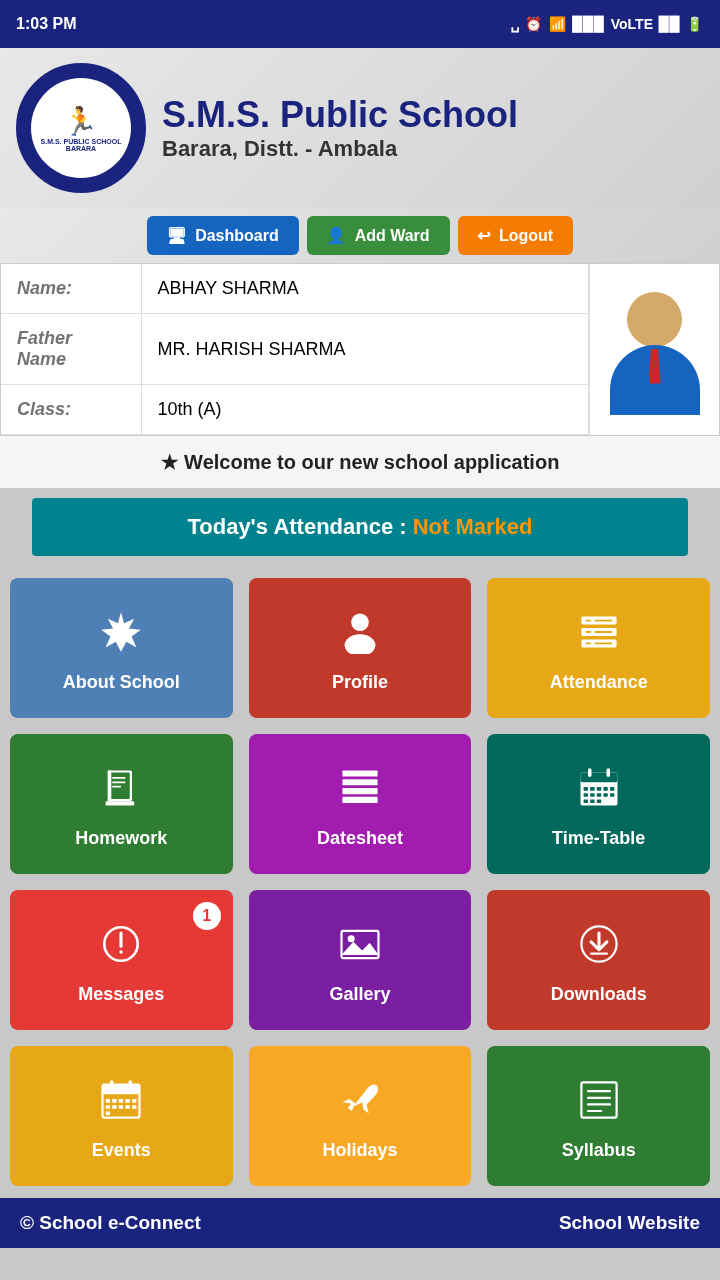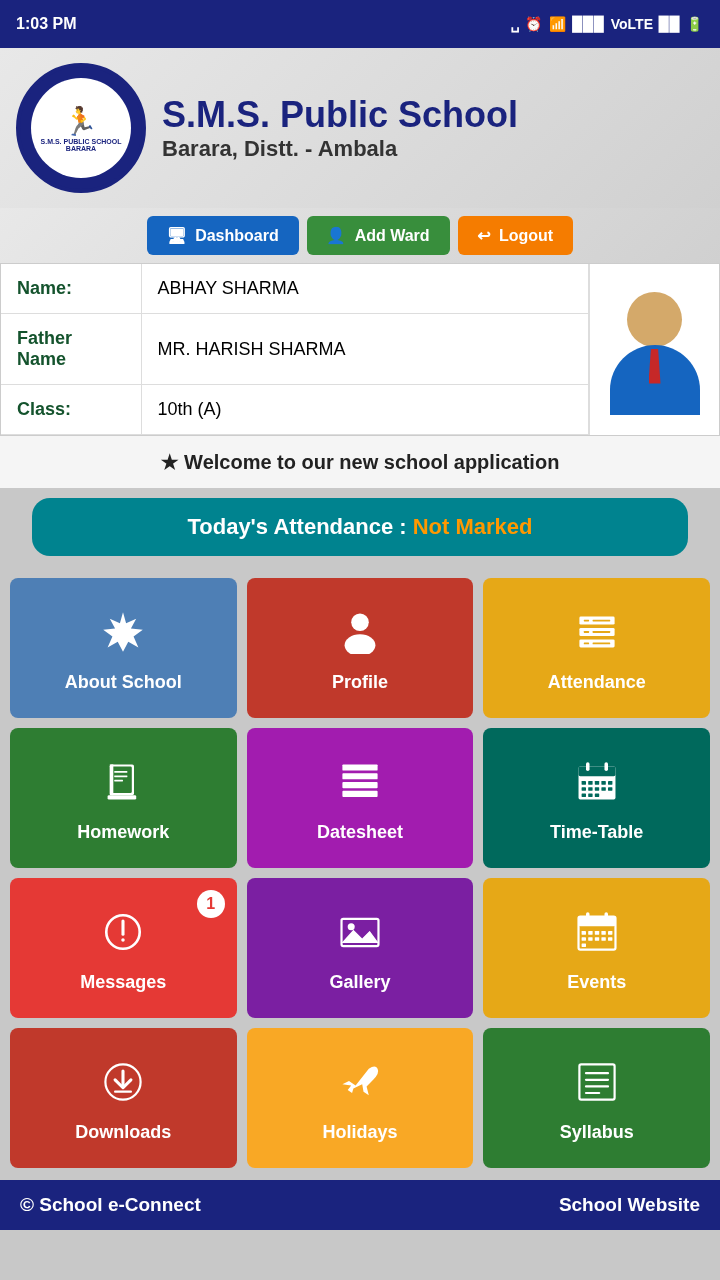--- a/index.html
+++ b/index.html
@@ -125,23 +125,24 @@
     }
     .profile-table td {
       padding: 14px 16px;
       font-size: 18px;
       border-bottom: 1px solid #ddd;
       border-right: 1px solid #ddd;
       vertical-align: middle;
     }
     .profile-table .label {
       font-weight: bold;
-      color: #14532d;
+      color: #737373;
       white-space: nowrap;
       width: 140px;
+      font-style: italic;
     }
     .profile-avatar {
       width: 130px;
       flex-shrink: 0;
       display: flex;
       align-items: center;
       justify-content: center;
       background: white;
       border-left: 1px solid #ddd;
     }
@@ -187,34 +188,34 @@
       font-weight: bold;
       color: #222;
     }
 
     
     .attendance-banner {
       background: #00838f;
       text-align: center;
       padding: 16px;
       margin: 0 16px;
-      border-radius: 18px;
+      border-radius: 4px;
     }
     .attendance-text {
       font-size: 22px;
       font-weight: bold;
       color: white;
     }
     .attendance-text .not-marked { color: #ff9800; }
 
     
     .menu-grid {
       display: grid;
       grid-template-columns: repeat(3, 1fr);
-      gap: 10px;
+      gap: 16px;
       padding: 12px 10px;
     }
     .menu-item {
       border-radius: 8px;
       display: flex;
       flex-direction: column;
       align-items: center;
       justify-content: center;
       padding: 20px 10px 14px;
       cursor: pointer;
@@ -480,20 +481,32 @@
       <svg class="icon-svg" viewBox="0 0 100 100">
         <rect x="8" y="20" width="84" height="62" rx="4" fill="none" stroke="white" stroke-width="5"></rect>
         <circle cx="30" cy="38" r="8" fill="white"></circle>
         <polygon points="8,75 35,45 55,65 72,48 92,75" fill="white"></polygon>
         <polygon points="55,65 72,48 92,75" fill="rgba(255,255,255,0.5)"></polygon>
       </svg>
     </div>
     <span class="menu-label">Gallery</span>
   </div>
 
+  <div class="menu-item item-downloads">
+    <div class="menu-icon">
+      <svg class="icon-svg" viewBox="0 0 100 100">
+        <circle cx="50" cy="50" r="40" fill="none" stroke="white" stroke-width="5"></circle>
+        <line x1="50" y1="25" x2="50" y2="60" stroke="white" stroke-width="7" stroke-linecap="round"></line>
+        <polyline points="32,45 50,63 68,45" fill="none" stroke="white" stroke-width="7" stroke-linecap="round" stroke-linejoin="round"></polyline>
+        <line x1="32" y1="72" x2="68" y2="72" stroke="white" stroke-width="5" stroke-linecap="round"></line>
+      </svg>
+    </div>
+    <span class="menu-label">Downloads</span>
+  </div>
+
   <div class="menu-item item-events">
     <div class="menu-icon">
       <svg class="icon-svg" viewBox="0 0 100 100">
         <rect x="8" y="15" width="84" height="75" rx="4" fill="none" stroke="white" stroke-width="5"></rect>
         <rect x="8" y="15" width="84" height="22" rx="4" fill="white"></rect>
         <rect x="25" y="5" width="8" height="20" rx="4" fill="white"></rect>
         <rect x="67" y="5" width="8" height="20" rx="4" fill="white"></rect>
         <rect x="15" y="48" width="10" height="8" rx="1" fill="white"></rect>
         <rect x="30" y="48" width="10" height="8" rx="1" fill="white"></rect>
         <rect x="45" y="48" width="10" height="8" rx="1" fill="white"></rect>
@@ -503,32 +516,20 @@
         <rect x="30" y="62" width="10" height="8" rx="1" fill="white"></rect>
         <rect x="45" y="62" width="10" height="8" rx="1" fill="white"></rect>
         <rect x="60" y="62" width="10" height="8" rx="1" fill="white"></rect>
         <rect x="75" y="62" width="10" height="8" rx="1" fill="white"></rect>
         <rect x="15" y="76" width="10" height="8" rx="1" fill="white"></rect>
       </svg>
     </div>
     <span class="menu-label">Events</span>
   </div>
 
-  <div class="menu-item item-downloads">
-    <div class="menu-icon">
-      <svg class="icon-svg" viewBox="0 0 100 100">
-        <circle cx="50" cy="50" r="40" fill="none" stroke="white" stroke-width="5"></circle>
-        <line x1="50" y1="25" x2="50" y2="60" stroke="white" stroke-width="7" stroke-linecap="round"></line>
-        <polyline points="32,45 50,63 68,45" fill="none" stroke="white" stroke-width="7" stroke-linecap="round" stroke-linejoin="round"></polyline>
-        <line x1="32" y1="72" x2="68" y2="72" stroke="white" stroke-width="5" stroke-linecap="round"></line>
-      </svg>
-    </div>
-    <span class="menu-label">Downloads</span>
-  </div>
-
   <div class="menu-item item-holidays">
     <div class="menu-icon">
       <svg class="icon-svg" viewBox="0 0 100 100">
         <path d="M10,55 L25,48 L40,58 L70,20 Q85,10 90,20 Q95,30 80,45 L65,60 L70,80 L58,72 L55,55 L35,65 L32,75 L22,68 L30,58 Z" fill="white"></path>
       </svg>
     </div>
     <span class="menu-label">Holidays</span>
   </div>
 
   <div class="menu-item item-syllabus">

